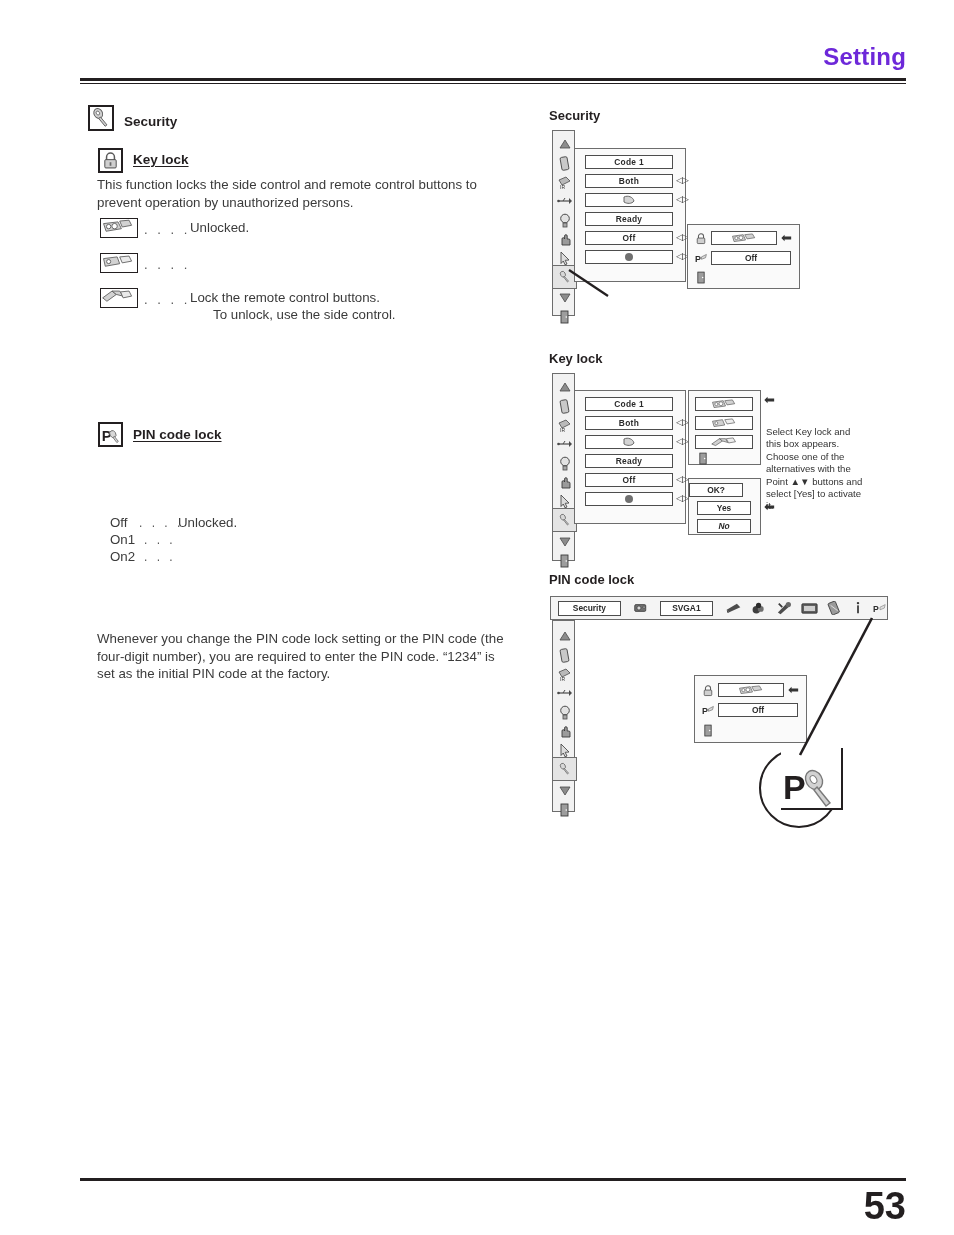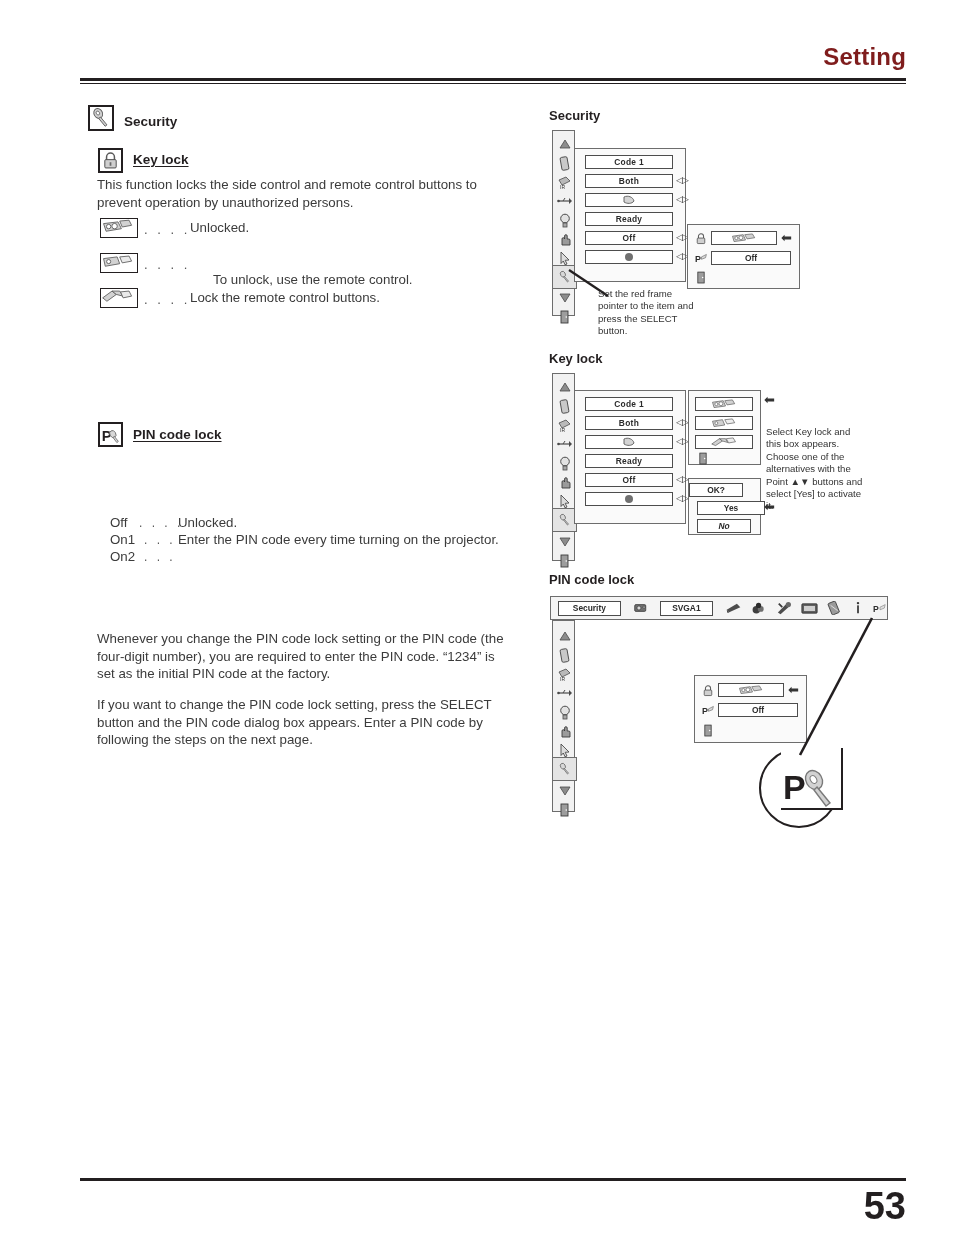--- a/index.html
+++ b/index.html
@@ -20,21 +20,21 @@
   }
 
   
   .hdr-title {
     position: absolute;
     right: 48px;
     top: 43px;
     font-size: 24px;
     font-weight: bold;
     letter-spacing: .2px;
-    color: #7f1d1d;
+    color: #6d28d9;
   }
   .hdr-rule-thick {
     position: absolute;
     left: 80px; right: 48px;
     top: 78px;
     height: 3px;
     background: #231f20;
   }
   .hdr-rule-thin {
     position: absolute;
@@ -277,63 +277,61 @@
       <g fill="#d2d2d2" stroke="#5a5a5a" stroke-width="1">
         <path d="M3 5 L19 3 L22 11 L5 14 Z"></path>
       </g>
       <circle cx="9" cy="8.5" r="2.4" fill="#fff" stroke="#555" stroke-width="1"></circle>
       <g fill="#eaeaea" stroke="#5a5a5a" stroke-width="1">
         <path d="M22 3 L33 2 L36 8 L25 10 Z"></path>
       </g>
     </svg>
   </div>
   <div class="leader" style="left:144px; top:257px;">. . . .</div>
-  <div class="body-text" style="left:213px; top:271px; width:310px;">To unlock, use the remote control.</div>
 
   <div class="icon-box thin" style="left:100px; top:288px; width:38px; height:20px;">
     <svg width="34" height="16" viewBox="0 0 40 18" class="noshrink">
       <g fill="#d2d2d2" stroke="#5a5a5a" stroke-width="1">
         <path d="M2 10 L13 2 L18 6 L7 14 Z"></path>
         <path d="M13 2 L22 2 L26 8 L18 6 Z"></path>
       </g>
       <g fill="#eaeaea" stroke="#5a5a5a" stroke-width="1">
         <path d="M23 3 L33 2 L36 8 L26 10 Z"></path>
       </g>
     </svg>
   </div>
   <div class="leader" style="left:144px; top:292px;">. . . .</div>
   <div class="body-text" style="left:190px; top:289px; width:310px;">Lock the remote control buttons.</div>
+  <div class="body-text" style="left:213px; top:306px; width:310px;">To unlock, use the side control.</div>
 
 
   <div class="icon-box" style="left:98px; top:422px; width:25px; height:25px;">
     <svg width="22" height="22" viewBox="0 0 24 24" class="noshrink">
       <text x="2" y="18" font-family="Liberation Sans, sans-serif" font-size="16" font-weight="bold" fill="#231f20">P</text>
       <g fill="#d8d8d8" stroke="#6a6a6a" stroke-width=".9">
         <ellipse cx="14" cy="11" rx="3.2" ry="4" transform="rotate(-30 14 11)"></ellipse>
         <path d="M15.7 13.5 L20 19 L18.4 20.3 L14.2 14.8 Z"></path>
       </g>
     </svg>
   </div>
   <div class="heading-ul" style="left:133px; top:427px;">PIN code lock</div>
 
 
   <div class="body-text" style="left:110px; top:514px; width:40px;">Off</div>
   <div class="leader" style="left:139px; top:516px; font-size:12px;">. . . .</div>
   <div class="body-text" style="left:178px; top:514px; width:330px;">Unlocked.</div>
 
   <div class="body-text" style="left:110px; top:531px; width:40px;">On1</div>
   <div class="leader" style="left:144px; top:533px; font-size:12px;">. . .</div>
-  <div class="body-text" style="left:178px; top:531px; width:345px;">Enter the PIN code every time turning on the projector.</div>
 
   <div class="body-text" style="left:110px; top:548px; width:40px;">On2</div>
   <div class="leader" style="left:144px; top:550px; font-size:12px;">. . .</div>
 
   <div class="body-text" style="left:97px; top:630px; width:412px;">Whenever you change the PIN code lock setting or the PIN code (the four-digit number), you are required to enter the PIN code. “1234” is set as the initial PIN code at the factory.</div>
 
-  <div class="body-text" style="left:97px; top:696px; width:412px;">If you want to change the PIN code lock setting, press the SELECT button and the PIN code dialog box appears. Enter a PIN code by following the steps on the next page.</div>
 
   <div class="heading-sm" style="left:549px; top:108px;">Security</div>
 
   <div class="osd-side" style="left:552px; top:130px; height:186px;">
     <div class="osd-side-icon" style="top:2px;">
       <svg width="12" height="10" viewBox="0 0 12 10">
           <path d="M6 1 L11 9 L1 9 Z" fill="#8c8c8c" stroke="#4a4a4a" stroke-width=".8"></path>
         </svg>
     </div>
     <div class="osd-side-icon" style="top:21px;">
@@ -438,21 +436,20 @@
       <svg width="10" height="14" viewBox="0 0 11 15">
           <rect x="2" y="1" width="7" height="12" fill="#9d9d9d" stroke="#3a3a3a" stroke-width=".9"></rect>
           <circle cx="7.3" cy="7" r=".8" fill="#fff"></circle>
         </svg>
     </div>
   </div>
 
   <svg class="leaderline" style="left:566px; top:268px;" width="46" height="32">
     <line x1="42" y1="28" x2="3" y2="2" stroke="#231f20" stroke-width="2.2"></line>
   </svg>
-  <div class="caption" style="left:598px; top:288px; width:105px;">Set the red frame pointer to the item and press the SELECT button.</div>
 
   <div class="heading-sm" style="left:549px; top:351px;">Key lock</div>
 
   <div class="osd-side" style="left:552px; top:373px; height:188px;">
     <div class="osd-side-icon" style="top:2px;">
       <svg width="12" height="10" viewBox="0 0 12 10">
           <path d="M6 1 L11 9 L1 9 Z" fill="#8c8c8c" stroke="#4a4a4a" stroke-width=".8"></path>
         </svg>
     </div>
     <div class="osd-side-icon" style="top:21px;">
@@ -565,21 +562,21 @@
       <svg width="10" height="14" viewBox="0 0 11 15">
           <rect x="2" y="1" width="7" height="12" fill="#9d9d9d" stroke="#3a3a3a" stroke-width=".9"></rect>
           <circle cx="7.3" cy="7" r=".8" fill="#fff"></circle>
         </svg>
     </div>
   </div>
   <div class="arrow-in" style="left:764px; top:393px;">⬅</div>
 
   <div class="osd-pop" style="left:688px; top:478px; width:73px; height:57px;">
     <div class="osd-opt" style="left:0; top:4px; width:54px;">OK?</div>
-    <div class="osd-opt" style="left:8px; top:22px; width:68px;">Yes</div>
+    <div class="osd-opt" style="left:8px; top:22px; width:54px;">Yes</div>
     <div class="osd-opt" style="left:8px; top:40px; width:54px;font-style:italic;">No</div>
   </div>
   <div class="arrow-in" style="left:764px; top:500px;">⬅</div>
 
   <div class="caption" style="left:766px; top:426px; width:100px;">Select Key lock and this box appears. Choose one of the alternatives with the Point ▲▼ buttons and select [Yes] to activate it.</div>
 
   <div class="heading-sm" style="left:549px; top:572px;">PIN code lock</div>
 
   <div class="menubar" style="left:550px; top:596px; width:338px; height:24px;">
     <div class="menubar-item" style="margin-left:7px; width:98px;">Security</div>

